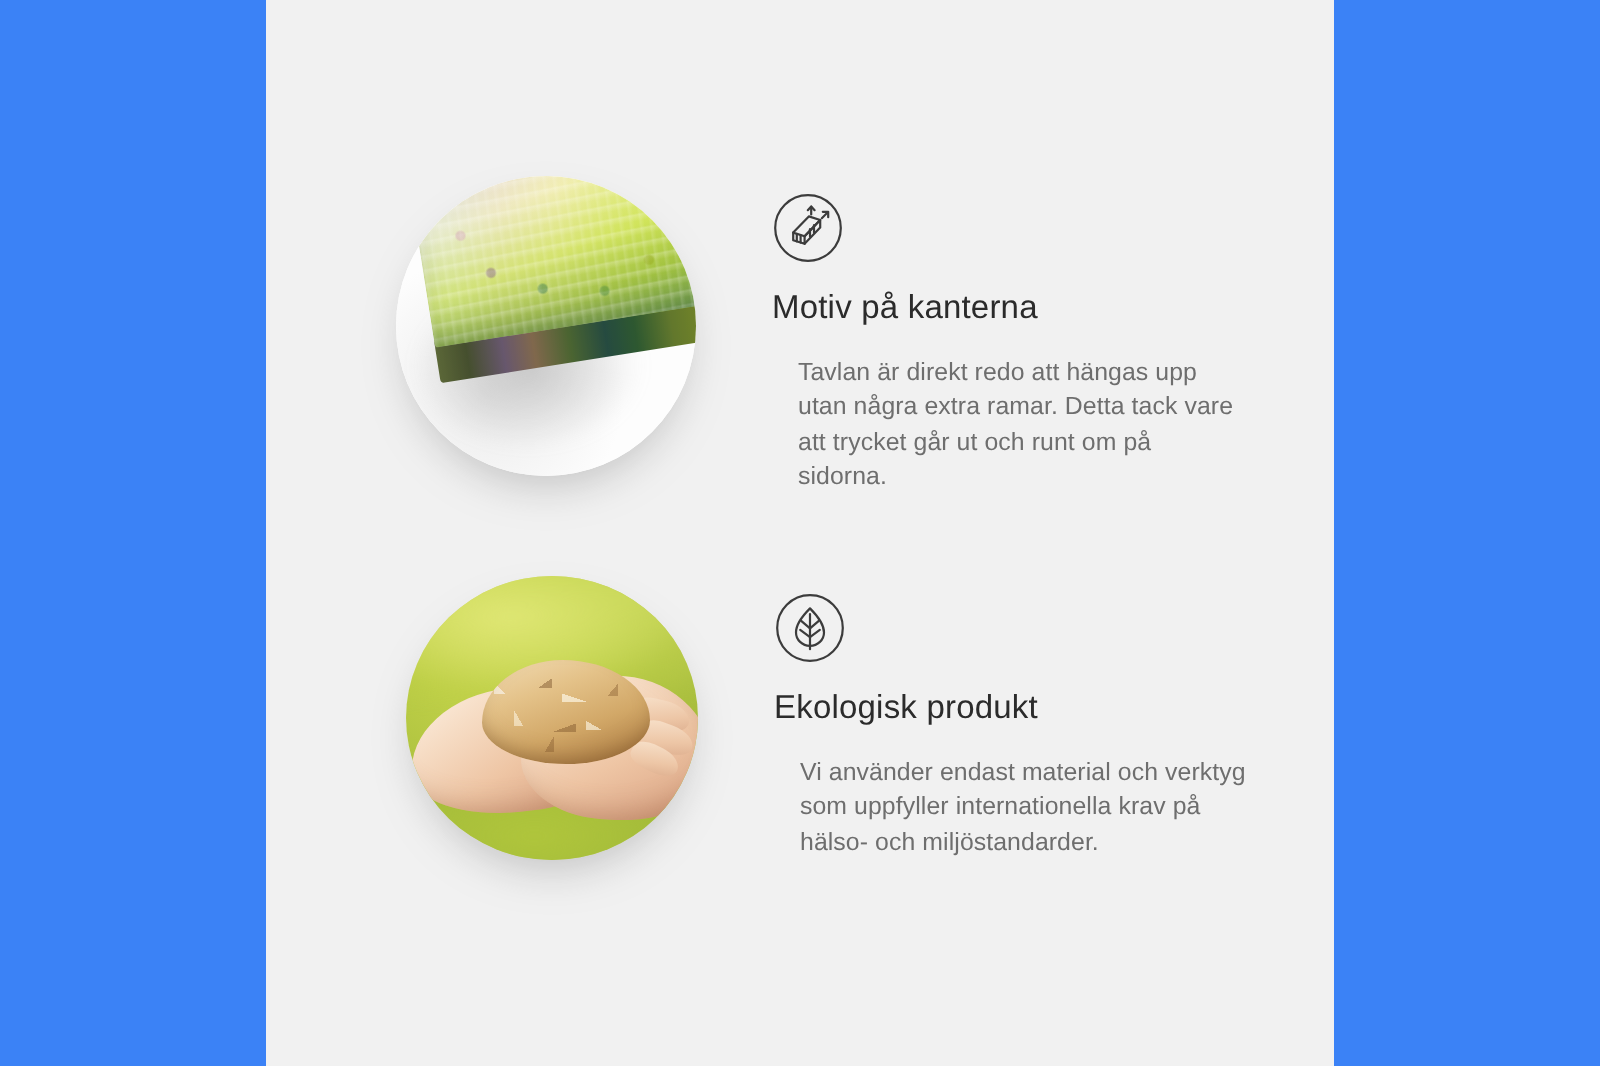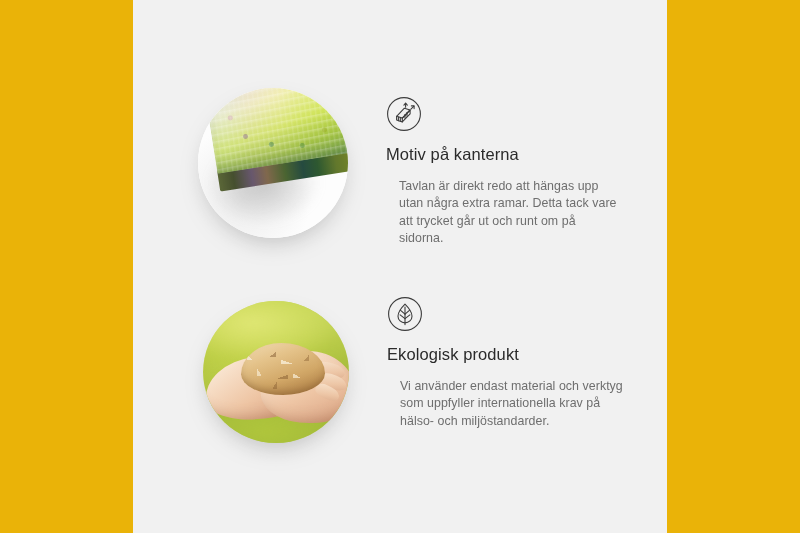--- a/index.html
+++ b/index.html
@@ -13,40 +13,40 @@
     overflow: hidden;
     font-family: "Liberation Sans", sans-serif;
     -webkit-font-smoothing: antialiased;
   }
 
   
   .page {
     position: relative;
     width: 800px;
     height: 533px;
-    background: #eab308;
+    background: #3b82f6;
   }
 
   .panel {
     position: absolute;
     left: 133px;
     top: 0;
     width: 534px;
     height: 533px;
     background: #f1f1f1;
   }
 
   
   .feature {
     position: absolute;
     display: flex;
     align-items: flex-start;
   }
   .feature-1 { left: 65px;  top: 88px;  }
-  .feature-2 { left: 70px;  top: 288px; align-items: flex-end; }
+  .feature-2 { left: 70px;  top: 288px; }
 
   
   .media {
     position: relative;
     flex: 0 0 auto;
     border-radius: 50%;
     overflow: hidden;
   }
   .media-1 {
     width: 150px;

